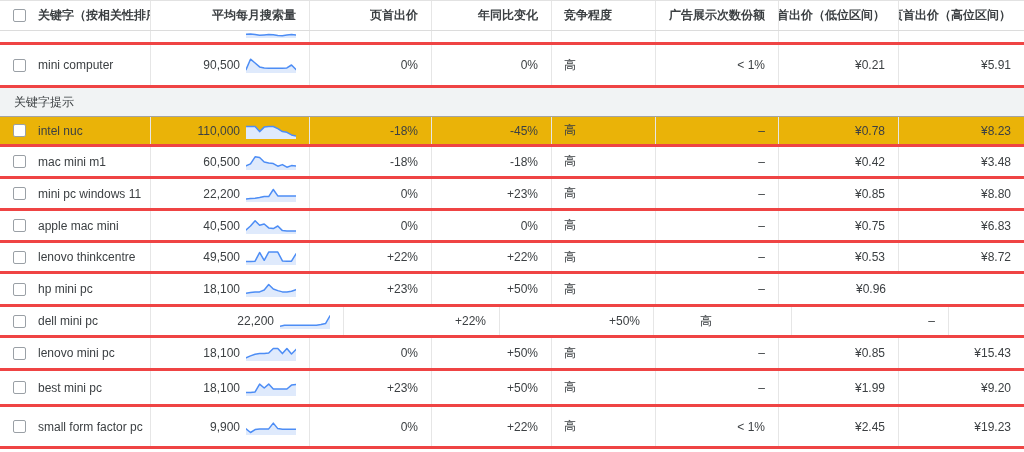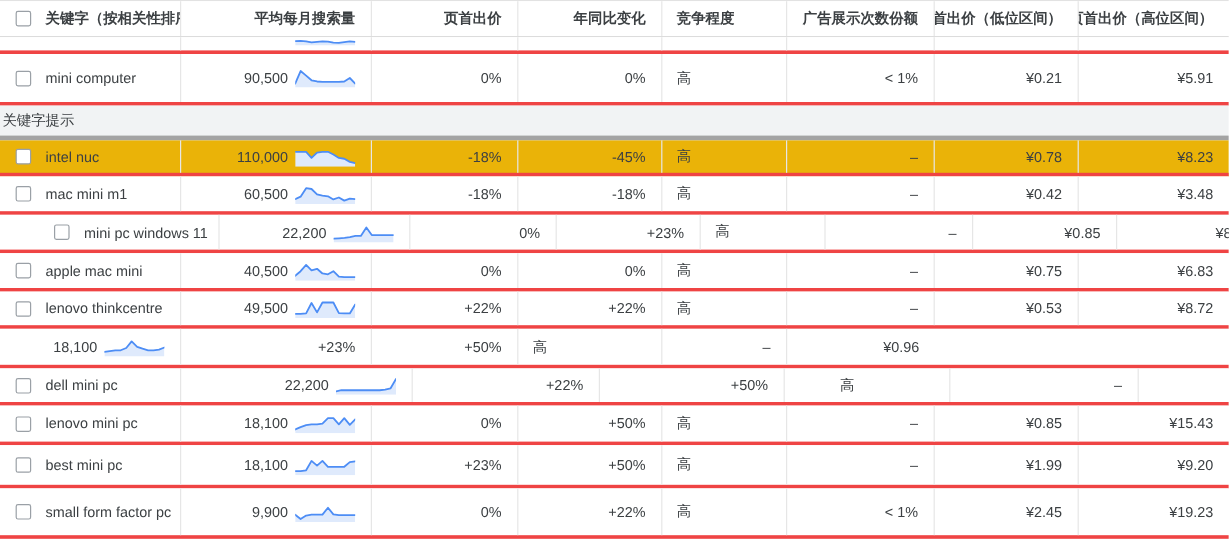--- a/index.html
+++ b/index.html
@@ -27,21 +27,21 @@
   .cell.c-left{justify-content:flex-start;padding-left:12px;}
   .checkbox{
     width:13px;height:13px;flex:0 0 13px;margin-left:13px;
     border:1.5px solid #9aa0a6;border-radius:2px;background:#fff;box-sizing:border-box;
   }
   .kw-label{margin-left:12px;}
   .vol-num{margin-right:6px;}
   .sparkline{display:block;}
   .section-band{
     display:flex;align-items:center;background:#f1f3f4;
-    border-bottom:4px solid #a3a3a3;box-sizing:border-box;padding-left:2px;
+    border-bottom:1px solid #a3a3a3;box-sizing:border-box;padding-left:14px;
     color:#3c4043;
   }
   .partial-cell{display:flex;align-items:flex-start;justify-content:flex-end;padding-right:13px;}
 </style>
 </head>
 <body>
 
 <div class="kw-table">
   <div class="row header" style="height:30px">
     <div class="cell c-keyword">
@@ -180,21 +180,21 @@
       <span>–</span>
     </div>
     <div class="cell c-right">
       <span>¥0.42</span>
     </div>
     <div class="cell c-right">
       <span>¥3.48</span>
     </div>
   </div>
 
-  <div class="row" style="height: 32px; padding-left: 32px;">
+  <div class="row" style="height: 32px;">
     <div class="cell c-keyword">
       <span class="checkbox"></span>
       <span class="kw-label">mini pc windows 11</span>
     </div>
     <div class="cell c-right">
       <span class="vol-num">22,200</span>
       <svg class="sparkline" width="50" height="16" viewBox="0 0 50 16">
             <path d="M0.0,12.9 L4.5,12.6 L9.1,12.2 L13.6,11.6 L18.2,10.6 L22.7,10.6 L27.3,3.5 L31.8,9.9 L36.4,9.9 L40.9,9.9 L45.5,9.9 L50.0,9.9 L50,16 L0,16 Z" fill="#dfeafc" stroke="none"></path>
             <path d="M0.0,12.9 L4.5,12.6 L9.1,12.2 L13.6,11.6 L18.2,10.6 L22.7,10.6 L27.3,3.5 L31.8,9.9 L36.4,9.9 L40.9,9.9 L45.5,9.9 L50.0,9.9" fill="none" stroke="#4d8df5" stroke-width="1.5" stroke-linejoin="round" stroke-linecap="round"></path>
           </svg>
@@ -277,20 +277,24 @@
     </div>
     <div class="cell c-right">
       <span>¥0.53</span>
     </div>
     <div class="cell c-right">
       <span>¥8.72</span>
     </div>
   </div>
 
   <div class="row" style="height: 33px;">
+    <div class="cell c-keyword">
+      <span class="checkbox"></span>
+      <span class="kw-label">hp mini pc</span>
+    </div>
     <div class="cell c-right">
       <span class="vol-num">18,100</span>
       <svg class="sparkline" width="50" height="16" viewBox="0 0 50 16">
             <path d="M0.0,12.2 L4.5,11.6 L9.1,10.9 L13.6,10.9 L18.2,9.0 L22.7,3.5 L27.3,8.0 L31.8,9.6 L36.4,10.9 L40.9,10.9 L45.5,10.3 L50.0,8.6 L50,16 L0,16 Z" fill="#dfeafc" stroke="none"></path>
             <path d="M0.0,12.2 L4.5,11.6 L9.1,10.9 L13.6,10.9 L18.2,9.0 L22.7,3.5 L27.3,8.0 L31.8,9.6 L36.4,10.9 L40.9,10.9 L45.5,10.3 L50.0,8.6" fill="none" stroke="#4d8df5" stroke-width="1.5" stroke-linejoin="round" stroke-linecap="round"></path>
           </svg>
     </div>
     <div class="cell c-right">
       <span>+23%</span>
     </div>

